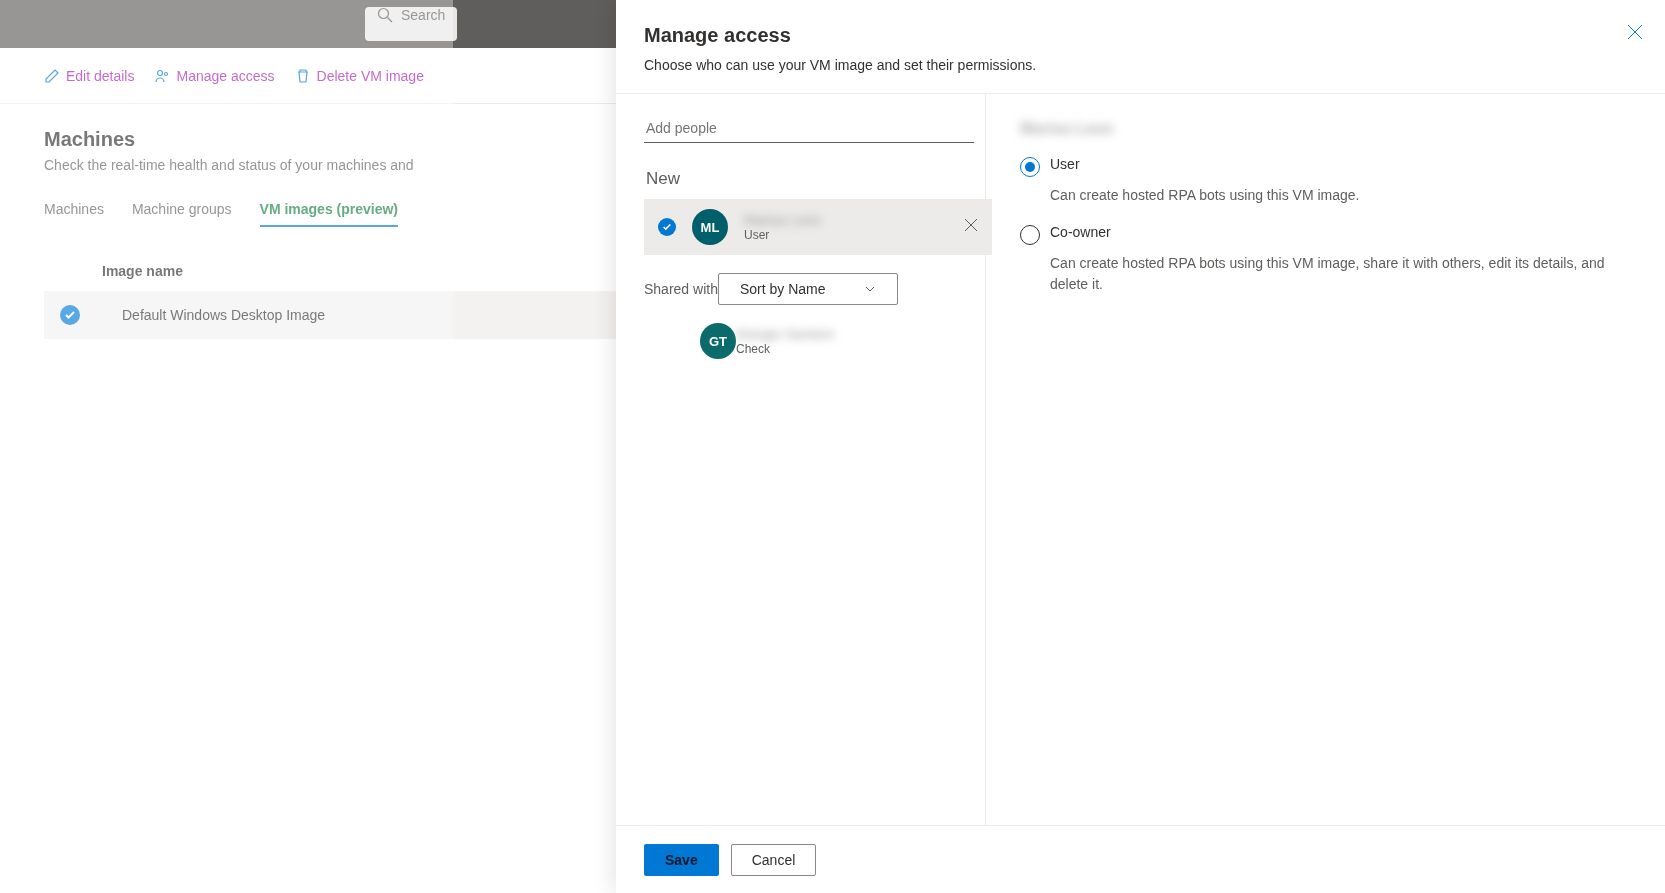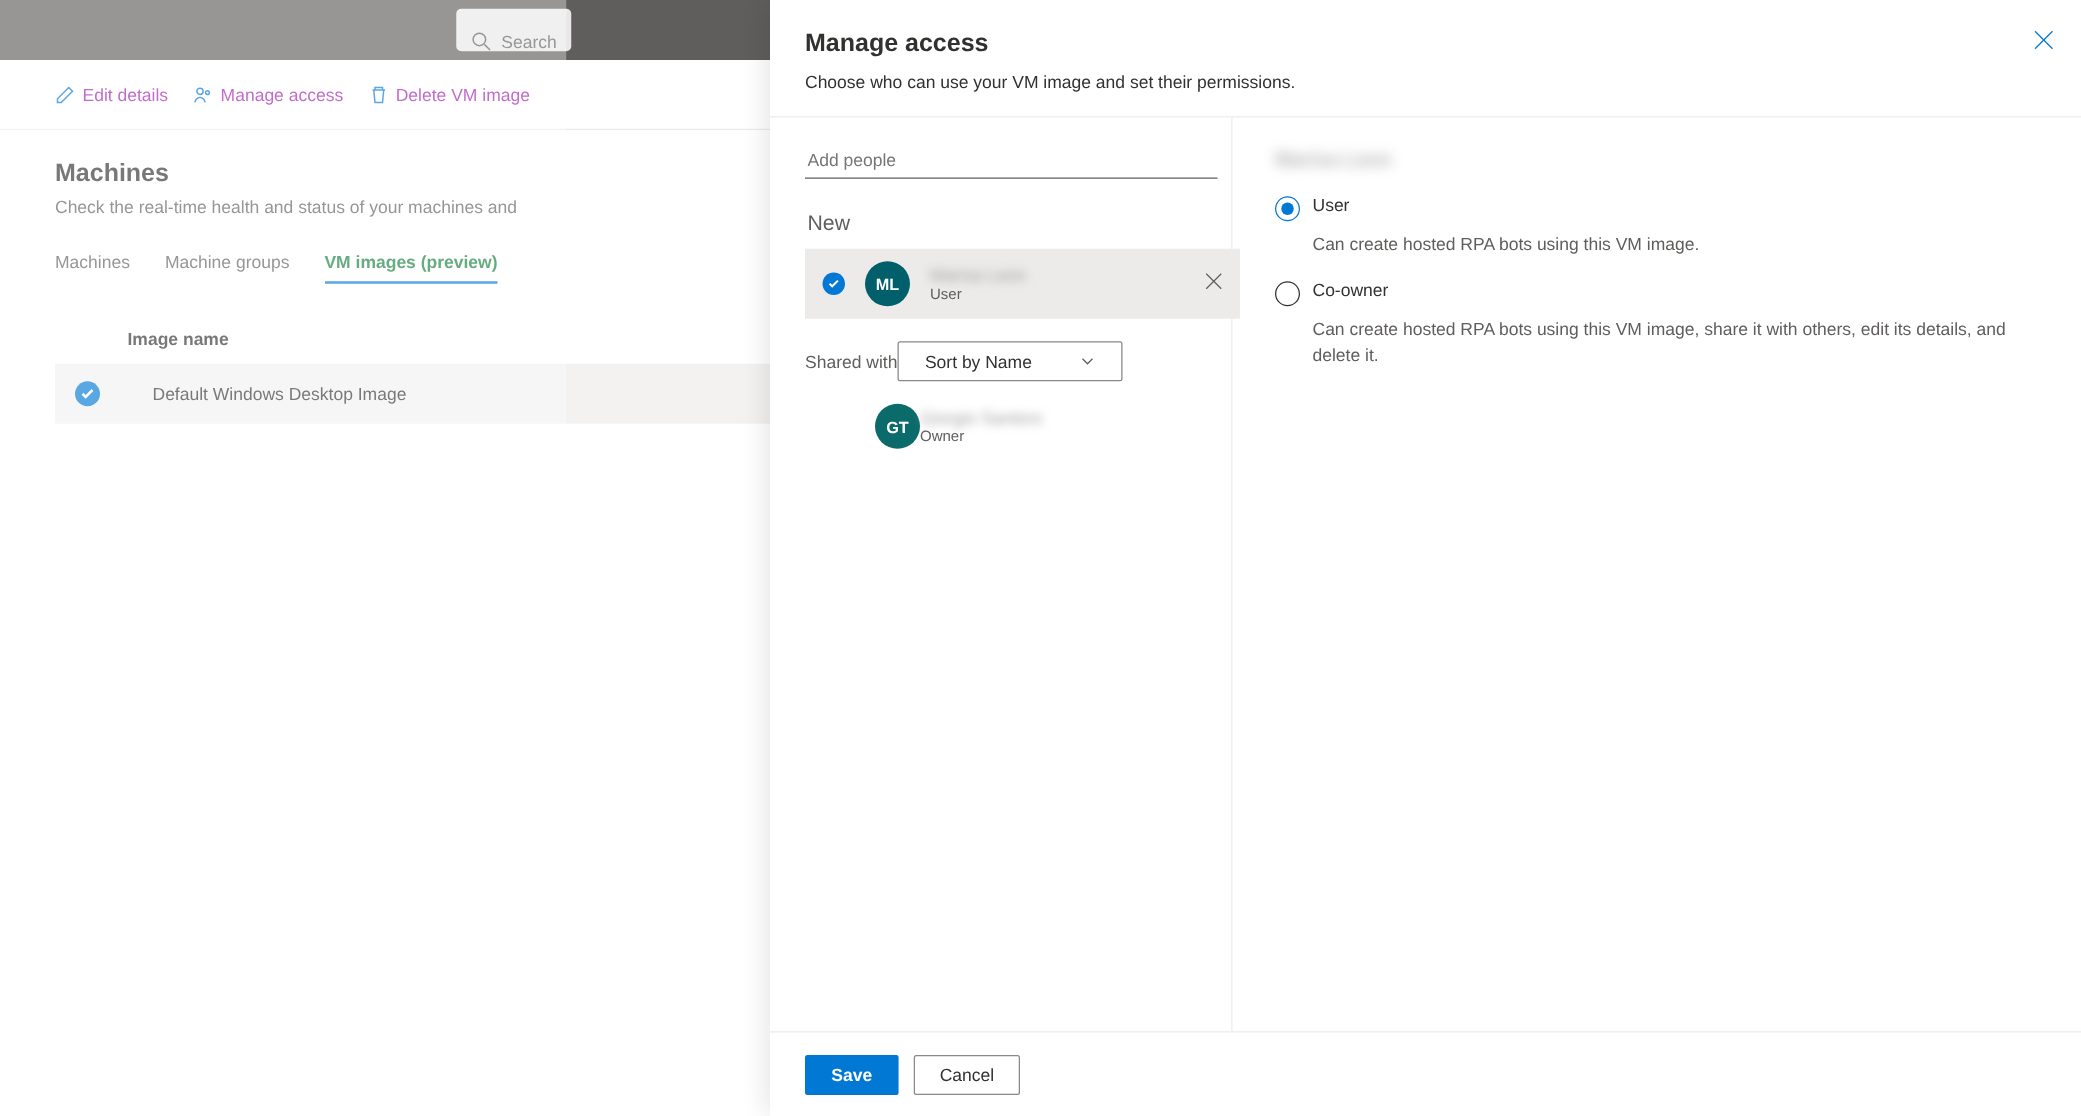--- a/index.html
+++ b/index.html
@@ -20,21 +20,21 @@
       background: #605e5c;
       display: flex;
       align-items: center;
       padding-left: 365px;
     }
     .search-box {
       background: #e8e8e8;
       border-radius: 4px;
       height: 34px;
       display: flex;
-      align-items: flex-end;
+      align-items: flex-start;
       padding: 0 12px;
       gap: 8px;
       min-width: 88px;
     }
     .search-box svg { width: 16px; height: 16px; }
     .search-box span { color: #605e5c; font-size: 14px; }
     .toolbar {
       height: 56px;
       background: #fff;
       border-bottom: 1px solid #edebe9;
@@ -314,21 +314,21 @@
     .btn {
       height: 32px;
       padding: 0 20px;
       border-radius: 2px;
       font-size: 14px;
       cursor: pointer;
       border: 1px solid transparent;
     }
     .btn-primary {
       background: #0078d4;
-      color: #ffffff;
+      color: #0f172a;
       font-weight: 600;
     }
     .btn-secondary {
       background: #fff;
       color: #323130;
       border-color: #8a8886;
     }
   </style>
 </head>
 <body>
@@ -436,21 +436,21 @@
             </svg>
         </div>
       </div>
 
       <div class="shared-person">
         <div class="avatar" style="background:#0b6a6a">
           <span>GT</span>
         </div>
         <div class="person-info">
           <div class="person-name">Giorgio Santoro</div>
-          <div class="person-role">Owner</div>
+          <div class="person-role">Check</div>
         </div>
       </div>
     </div>
 
     <div class="panel-right">
       <div class="right-name">Marisa Leon</div>
 
       <div class="radio-option">
         <div class="radio-circle selected"></div>
         <div class="radio-label">User</div>

